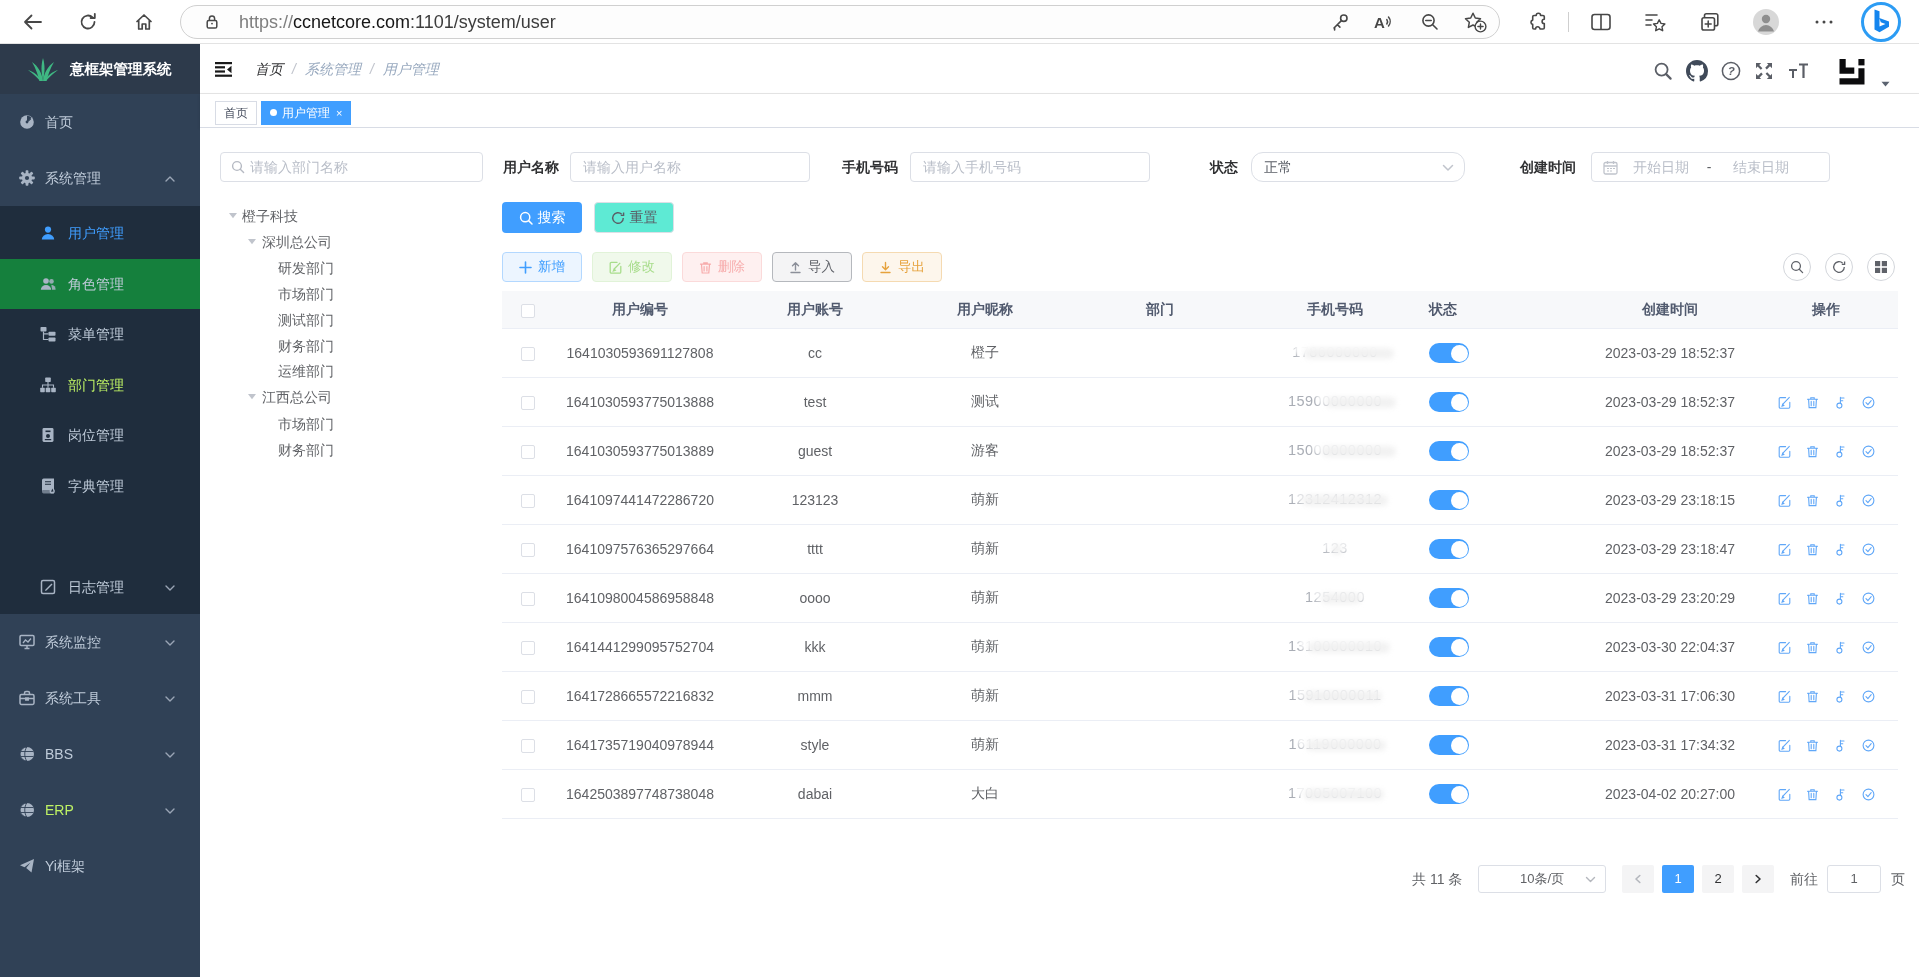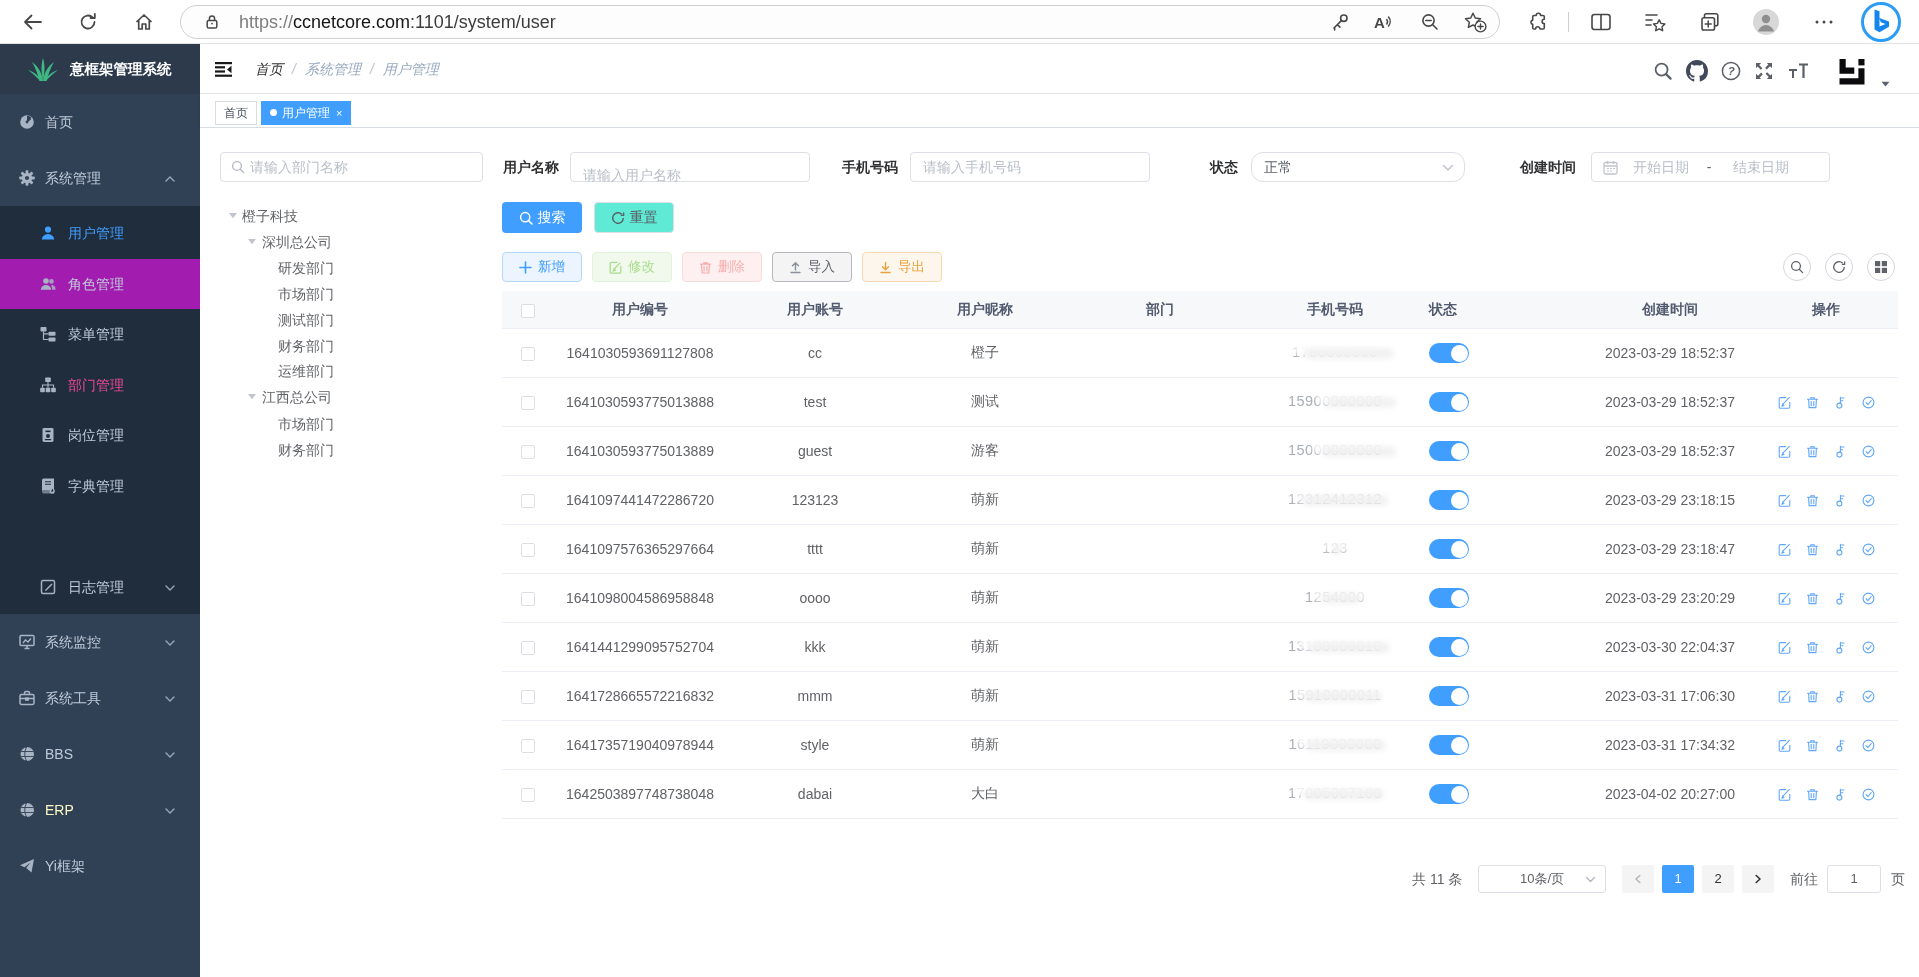--- a/index.html
+++ b/index.html
@@ -156,21 +156,21 @@
       <div class="abs" style="left:0;top:162px;width:200px;height:408px;background:#1f2d3d;"></div>
       <div class="abs" style="left:0;top:164px;width:200px;height:50px;background:#1f2d3d;">
         <div style="position:absolute;left:40px;top:17px;">
           <svg width="16" height="16" viewBox="0 0 16 16" style="">
             <circle cx="8" cy="4.6" r="3.1" fill="#409eff"></circle>
             <path d="M1.8 14.5 a6.2 5.4 0 0 1 12.4 0 Z" fill="#409eff"></path>
           </svg>
         </div>
         <div class="abs" style="left:68px;top:0;height:50px;line-height:50px;font-size:14px;color:#409eff;">用户管理</div>
       </div>
-      <div class="abs" style="left:0;top:214.5px;width:200px;height:50px;background:#a21caf;">
+      <div class="abs" style="left:0;top:214.5px;width:200px;height:50px;background:#15803d;">
         <div style="position:absolute;left:40px;top:17px;">
           <svg width="16" height="16" viewBox="0 0 16 16" style="">
             <circle cx="6" cy="5" r="2.8" fill="#a8b4c4"></circle>
             <path d="M0.8 13.8 a5.2 4.8 0 0 1 10.4 0 Z" fill="#a8b4c4"></path>
             <circle cx="11.5" cy="5.4" r="2.3" fill="#a8b4c4" opacity="0.85"></circle>
             <path d="M11.3 8.7 a4.6 4.4 0 0 1 4.2 5.1 l-3.4 0 Z" fill="#a8b4c4" opacity="0.85"></path>
           </svg>
         </div>
         <div class="abs" style="left:68px;top:0;height:50px;line-height:50px;font-size:14px;color:#bfcbd9;">角色管理</div>
       </div>
@@ -188,21 +188,21 @@
       <div class="abs" style="left:0;top:315.5px;width:200px;height:50px;background:#1f2d3d;">
         <div style="position:absolute;left:40px;top:17px;">
           <svg width="16" height="16" viewBox="0 0 16 16" style="">
             <rect x="5.2" y="0.5" width="5.6" height="4.4" rx="0.7" fill="#a8b4c4"></rect>
             <rect x="0.2" y="10.8" width="4.6" height="4.4" rx="0.7" fill="#a8b4c4"></rect>
             <rect x="5.7" y="10.8" width="4.6" height="4.4" rx="0.7" fill="#a8b4c4"></rect>
             <rect x="11.2" y="10.8" width="4.6" height="4.4" rx="0.7" fill="#a8b4c4"></rect>
             <path d="M8 4.9 V8 M2.5 10.8 V8 H13.5 V10.8 M8 8 V10.8" stroke="#a8b4c4" stroke-width="1.1" fill="none"></path>
           </svg>
         </div>
-        <div class="abs" style="left:68px;top:0;height:50px;line-height:50px;font-size:14px;color:#ec4899;">部门管理</div>
+        <div class="abs" style="left:68px;top:0;height:50px;line-height:50px;font-size:14px;color:#bef264;">部门管理</div>
       </div>
       <div class="abs" style="left:0;top:366.0px;width:200px;height:50px;background:#1f2d3d;">
         <div style="position:absolute;left:40px;top:17px;">
           <svg width="16" height="16" viewBox="0 0 16 16" style="">
             <rect x="2.5" y="1" width="11" height="14" rx="1.4" fill="#a8b4c4"></rect>
             <rect x="5.5" y="3.5" width="5" height="1.6" fill="#1f2d3d"></rect>
             <circle cx="8" cy="9" r="2" fill="#1f2d3d"></circle>
             <rect x="4.8" y="12" width="6.4" height="1.2" fill="#1f2d3d"></rect>
           </svg>
         </div>
@@ -277,21 +277,21 @@
           </svg>
         </div>
       </div>
       <div class="abs" style="left:0;top:738px;width:200px;height:56px;">
         <div style="position:absolute;left:19px;top:20px;">
           <svg width="16" height="16" viewBox="0 0 16 16" style="">
             <circle cx="8" cy="8" r="7" fill="#a8b4c4"></circle>
             <path d="M8 1 a7 7 0 0 0 0 14 M8 1 C5 4 5 12 8 15 M1.5 5.5 H14.5 M1.5 10.5 H14.5" stroke="#304156" stroke-width="0.9" fill="none"></path>
           </svg>
         </div>
-        <div class="abs" style="left:45px;top:0;height:56px;line-height:56px;font-size:14px;color:#fef9c3;">ERP</div>
+        <div class="abs" style="left:45px;top:0;height:56px;line-height:56px;font-size:14px;color:#bef264;">ERP</div>
         <div style="position:absolute;left:164px;top:25px;">
           <svg width="12" height="8" viewBox="0 0 12 8" style="">
             <path d="M2 2 L6 6 L10 2" stroke="#9aa5b5" stroke-width="1.4" fill="none" stroke-linecap="round" stroke-linejoin="round"></path>
           </svg>
         </div>
       </div>
       <div class="abs" style="left:0;top:794px;width:200px;height:56px;">
         <div style="position:absolute;left:19px;top:20px;">
           <svg width="16" height="16" viewBox="0 0 16 16" style="">
             <path d="M15 1 L1 7.2 L5.5 9.2 L11.5 4.5 L7.2 10 L12.5 14.5 Z" fill="#a8b4c4"></path>
@@ -414,21 +414,21 @@
         <div class="abs" style="left:62px;top:0;font-size:14px;color:#606266;line-height:26px;">江西总公司</div>
       </div>
       <div class="abs" style="left:0;top:283px;width:300px;height:26px;line-height:26px;">
         <div class="abs" style="left:78px;top:0;font-size:14px;color:#606266;line-height:26px;">市场部门</div>
       </div>
       <div class="abs" style="left:0;top:309px;width:300px;height:26px;line-height:26px;">
         <div class="abs" style="left:78px;top:0;font-size:14px;color:#606266;line-height:26px;">财务部门</div>
       </div>
       <div class="abs" style="left:303px;top:24px;height:30px;line-height:30px;font-size:14px;font-weight:bold;color:#303133;">用户名称</div>
       <div class="abs" style="left:370px;top:24px;width:240px;height:30px;border:1px solid #dcdfe6;border-radius:4px;">
-        <span style="display:block;margin-left:12px;line-height:28px;color:#b9bec8;font-size:14px;margin-top:8px;">请输入用户名称</span>
+        <span style="display:block;margin-left:12px;line-height:28px;color:#b9bec8;font-size:14px;">请输入用户名称</span>
       </div>
       <div class="abs" style="left:642px;top:24px;height:30px;line-height:30px;font-size:14px;font-weight:bold;color:#303133;">手机号码</div>
       <div class="abs" style="left:710px;top:24px;width:240px;height:30px;border:1px solid #dcdfe6;border-radius:4px;">
         <span style="display:block;margin-left:12px;line-height:28px;color:#b9bec8;font-size:14px;">请输入手机号码</span>
       </div>
       <div class="abs" style="left:1010px;top:24px;height:30px;line-height:30px;font-size:14px;font-weight:bold;color:#303133;">状态</div>
       <div class="abs" style="left:1051px;top:24px;width:214px;height:30px;border:1px solid #dcdfe6;border-radius:12px;">
         <span style="display:block;margin-left:12px;line-height:28px;color:#5a5e66;font-size:14px;">正常</span>
         <div style="position:absolute;right:10px;top:11px;">
           <svg width="12" height="8" viewBox="0 0 12 8" style="">

